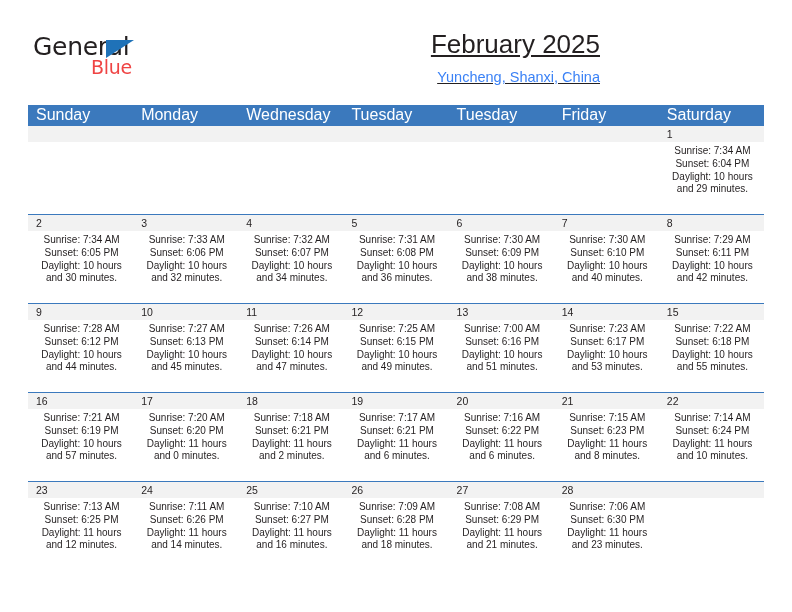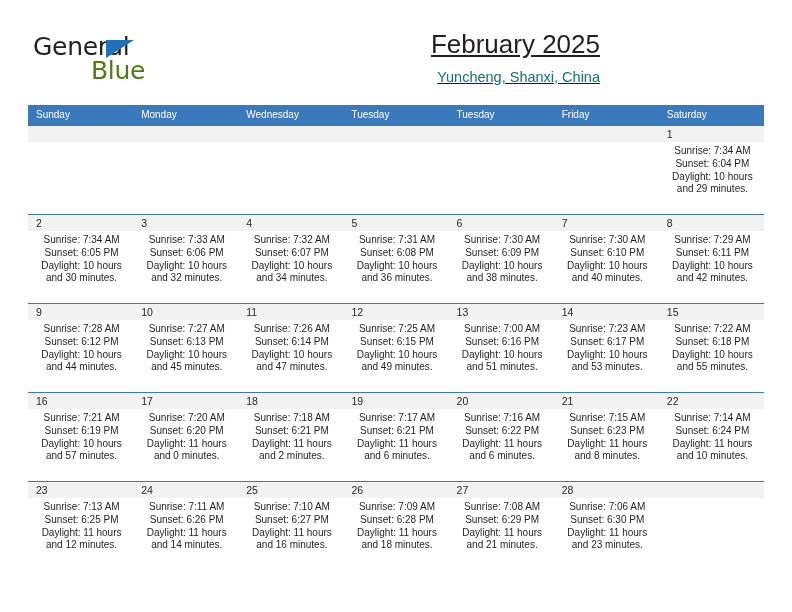--- a/index.html
+++ b/index.html
@@ -52,65 +52,65 @@
     top: 8px;
     width: 0;
     height: 0;
     border-left: 28px solid #1f72b8;
     border-bottom: 18px solid transparent;
   }
   .brand-blue {
     position: absolute;
     left: 58px;
     top: 24px;
-    font-size: 25px;
+    font-size: 19px;
     letter-spacing: -0.3px;
-    color: #4d7c0f;
+    color: #ef4444;
     font-family: "DejaVu Sans", sans-serif;
     font-weight: 400;
   }
 
   .titles {
     position: absolute;
     right: 0;
     top: 0;
     text-align: right;
     text-decoration: underline;
   }
   .cal-title {
     font-size: 26px;
     color: #231f20;
     line-height: 32px;
     font-weight: 400;
     white-space: nowrap;
   }
   .cal-subtitle {
     font-size: 14.5px;
-    color: #0f766e;
+    color: #3b82f6;
     line-height: 22px;
     margin-top: 6px;
     white-space: nowrap;
   }
 
   
   .calendar {
     position: absolute;
     left: 28px;
     top: 105px;
     width: 736px;
   }
   .weekdays {
     display: flex;
     background: #3b79bd;
     height: 20px;
   }
   .weekday {
     flex: 1 1 0;
     color: #ffffff;
-    font-size: 10px;
+    font-size: 16px;
     line-height: 20px;
     padding-left: 8px;
     box-sizing: border-box;
     overflow: hidden;
     white-space: nowrap;
   }
   .week {
     display: flex;
     border-top: 1px solid #3b79bd;
     height: 89px;

